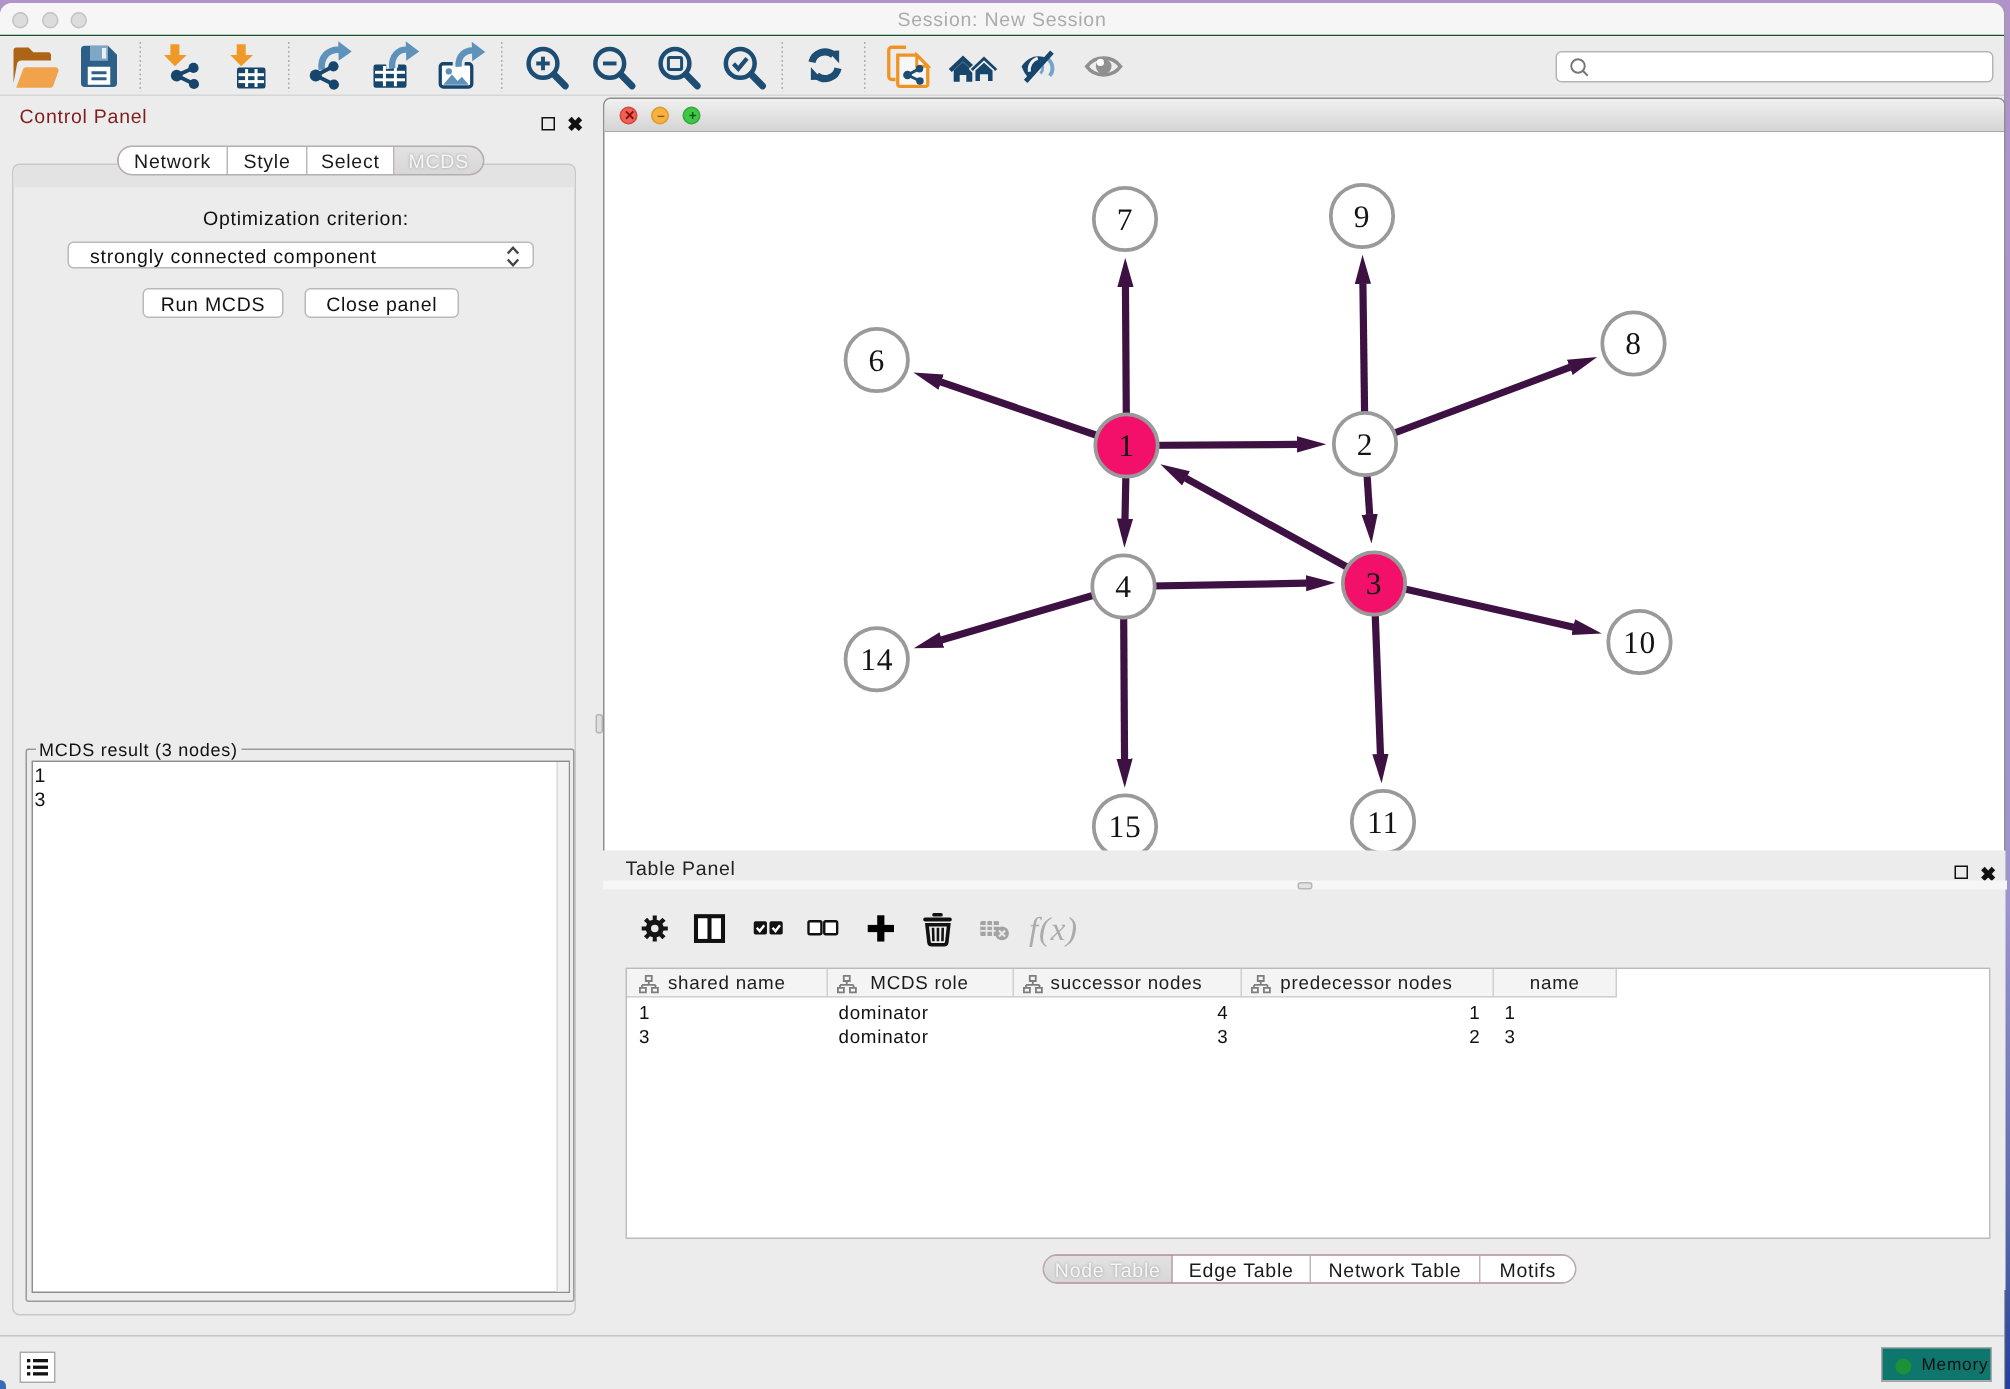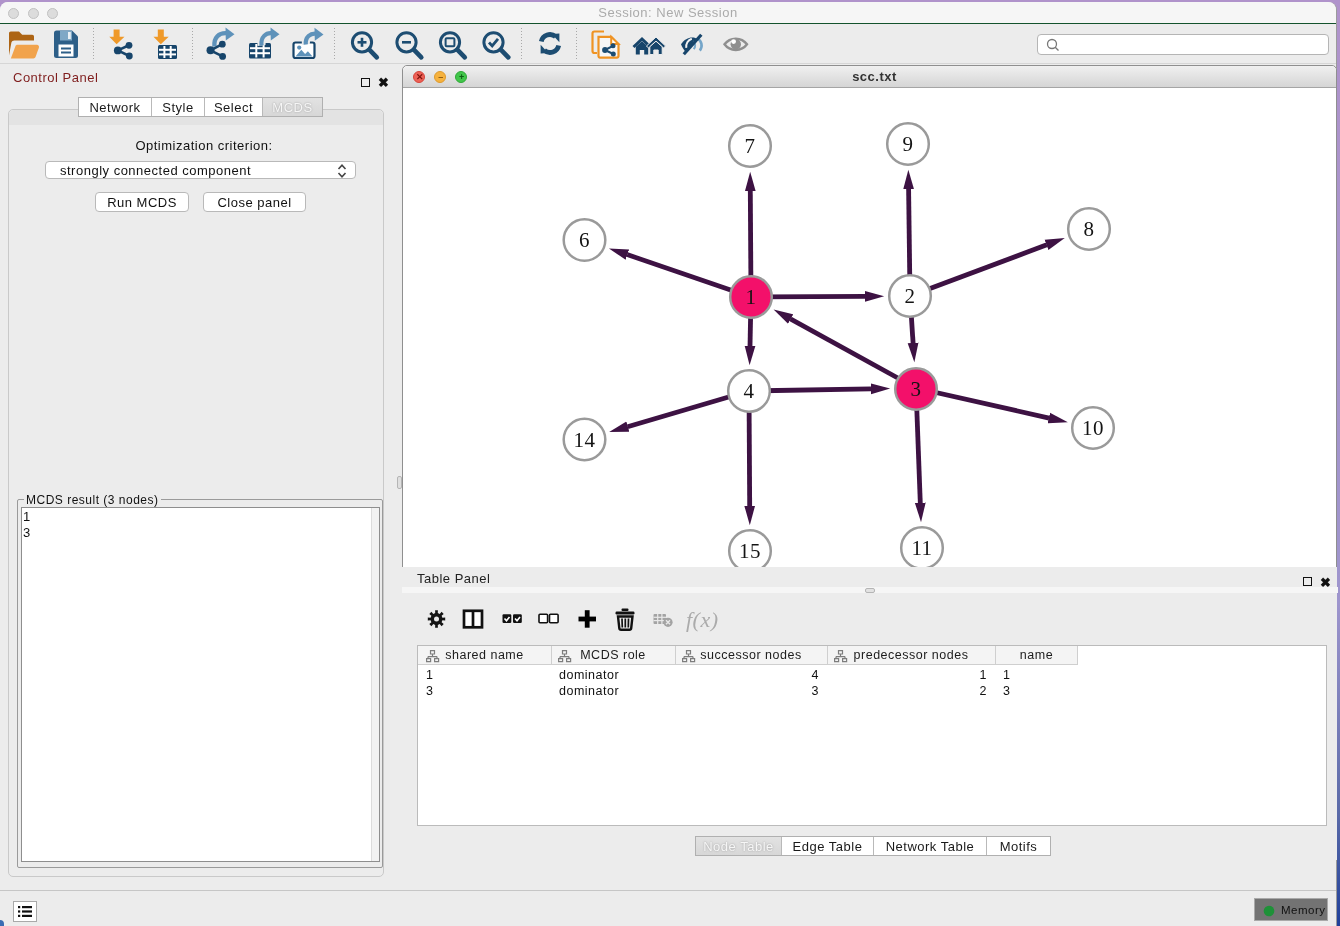--- a/index.html
+++ b/index.html
@@ -19,21 +19,21 @@
   .tsep { position:absolute; top:4px; height:33px; width:1px;
           background-image:linear-gradient(#a9a9a9 1px, transparent 1px); background-size:1px 3px; }
   #searchbox { position:absolute; left:1037px; top:10px; width:292px; height:21px;
                background:#fff; border:1px solid #b5b5b5; border-radius:4px; }
   
   #cpanel { position:absolute; left:0; top:63px; width:392px; height:825px; background:#ececec; }
   #cpanel-hdr { position:absolute; left:13px; top:5px; font-size:13px; color:#7f1d1d; }
   .sq-ico { position:absolute; width:9px; height:9px; border:1.5px solid #111; background:transparent; }
   .x-ico  { position:absolute; font-size:13px; color:#111; font-weight:bold; line-height:1; }
   
-  .tabgrp { position:absolute; display:flex; height:20px; z-index:5; border:1px solid #b0b0b0; border-radius:0;
+  .tabgrp { position:absolute; display:flex; height:20px; z-index:5; border:1px solid #b0b0b0; border-radius:10px;
             background:#ec4899; overflow:hidden; }
   .tab { font-size:13px; color:#1a1a1a; text-align:center; line-height:19px; background:#fff;
          border-right:1px solid #b9b9b9; }
   .tab:last-child { border-right:none; }
   .tab.sel { background:linear-gradient(#e2e2e2,#d7d7d7); color:#f6f6f6;
              text-shadow:0 0 2px #9a9a9a; }
   
   #cp-content { position:absolute; left:8px; top:44px; width:376px; height:768px;
                 border:1px solid #c9c9c9; border-radius:5px; background:#ececec; }
   #cp-strip { position:absolute; left:0; top:0; width:100%; height:15px; background:#e3e3e3;
@@ -70,21 +70,21 @@
   #ttable { position:absolute; left:15px; top:78px; width:910px; height:181px; background:#fff;
             border:1px solid #bbb; }
   #thead { position:absolute; left:0; top:0; width:660px; height:19px; background:#f4f4f4;
            border-bottom:1px solid #cfcfcf; }
   .thsep { position:absolute; top:0; width:1px; height:19px; background:#cfcfcf; }
   .thlabel { position:absolute; top:2px; font-size:12.5px; color:#1c1c1c; text-align:center; }
   .throw { position:absolute; font-size:12.5px; color:#111; }
   
   #statusbar { position:absolute; left:0; top:888px; width:100%; height:34px;
                border-top:1px solid #c6c6c6; background:#ececec; }
-  #memorybtn { position:absolute; left:1254px; top:7px; width:74px; height:23px; background:#737373;
+  #memorybtn { position:absolute; left:1254px; top:7px; width:74px; height:23px; background:#0f766e;
                border:1px solid #a9a9a9; font-size:12px; color:#111; }
   #listbtn { position:absolute; left:13px; top:10px; width:24px; height:21px; background:#fff;
              border:1px solid #a9a9a9; }
 </style>
 </head>
 <body>
 <div style="position:absolute;right:0;top:0;width:4px;height:926px;background:linear-gradient(#b093cb 0%,#9e95cd 65%,#5a6aa8 88%,#20409a 100%)"></div>
 <div id="win">
   <div id="titlebar">
     <div class="tl-circ" style="left:8px"></div>
@@ -254,21 +254,20 @@
     <div id="nettitle">
       <div class="mac-btn" style="left:10px; background:#ee6156; border:1px solid #d4453c;">
           <span style="color:#7e120b">✕</span>
         </div>
       <div class="mac-btn" style="left:31px; background:#f6b23e; border:1px solid #dd9a2e;">
           <span style="color:#895812">–</span>
         </div>
       <div class="mac-btn" style="left:52px; background:#41c64a; border:1px solid #2fa838;">
           <span style="color:#0e5e14">+</span>
         </div>
-      <div class="t">scc.txt</div>
     </div>
     <svg id="graph" width="933" height="499" viewBox="0 0 933 499" style="position:absolute; left:0; top:22px;">
       <defs>
         <marker id="arw" orient="auto" markerUnits="userSpaceOnUse" markerWidth="20" markerHeight="12" refX="0.3" refY="6">
           <path d="M19.5,6 L0,11.4 L0,0.6 Z" fill="#3d1243"></path>
         </marker>
       </defs>
       <g stroke="#3d1243" stroke-width="4.8">
         <line x1="348" y1="209" x2="347.3" y2="103" marker-end="url(#arw)"></line>
         <line x1="348" y1="209" x2="224.1" y2="166.6" marker-end="url(#arw)"></line>

